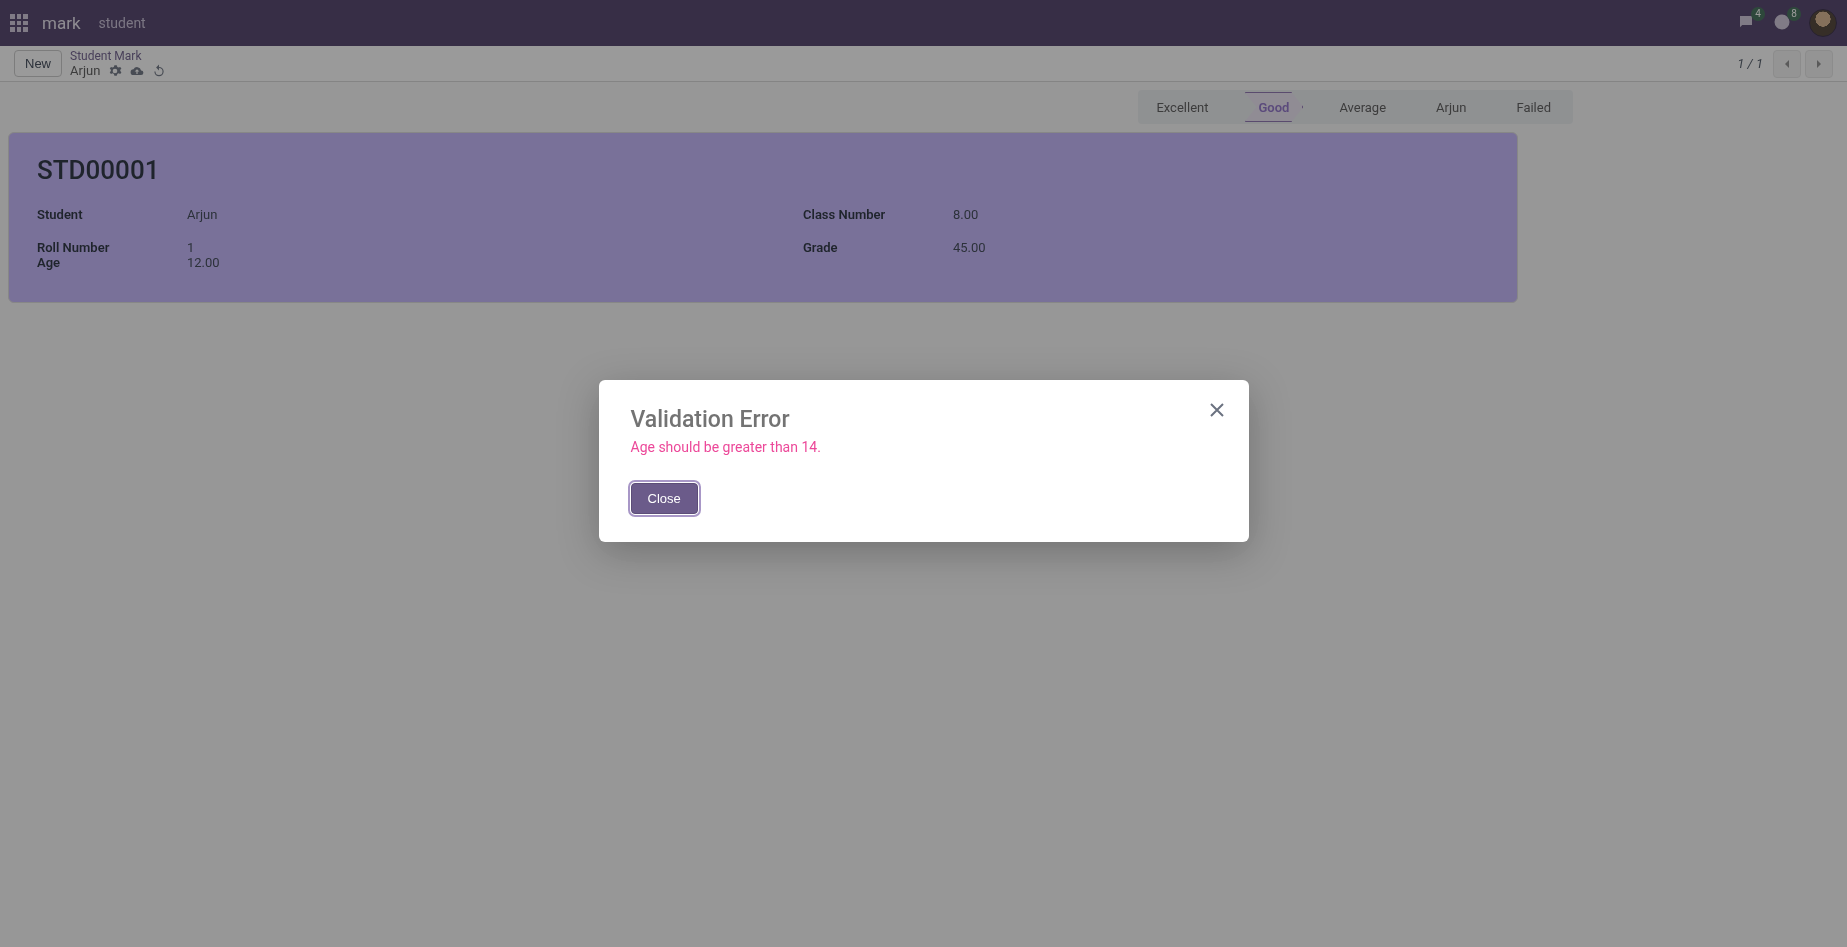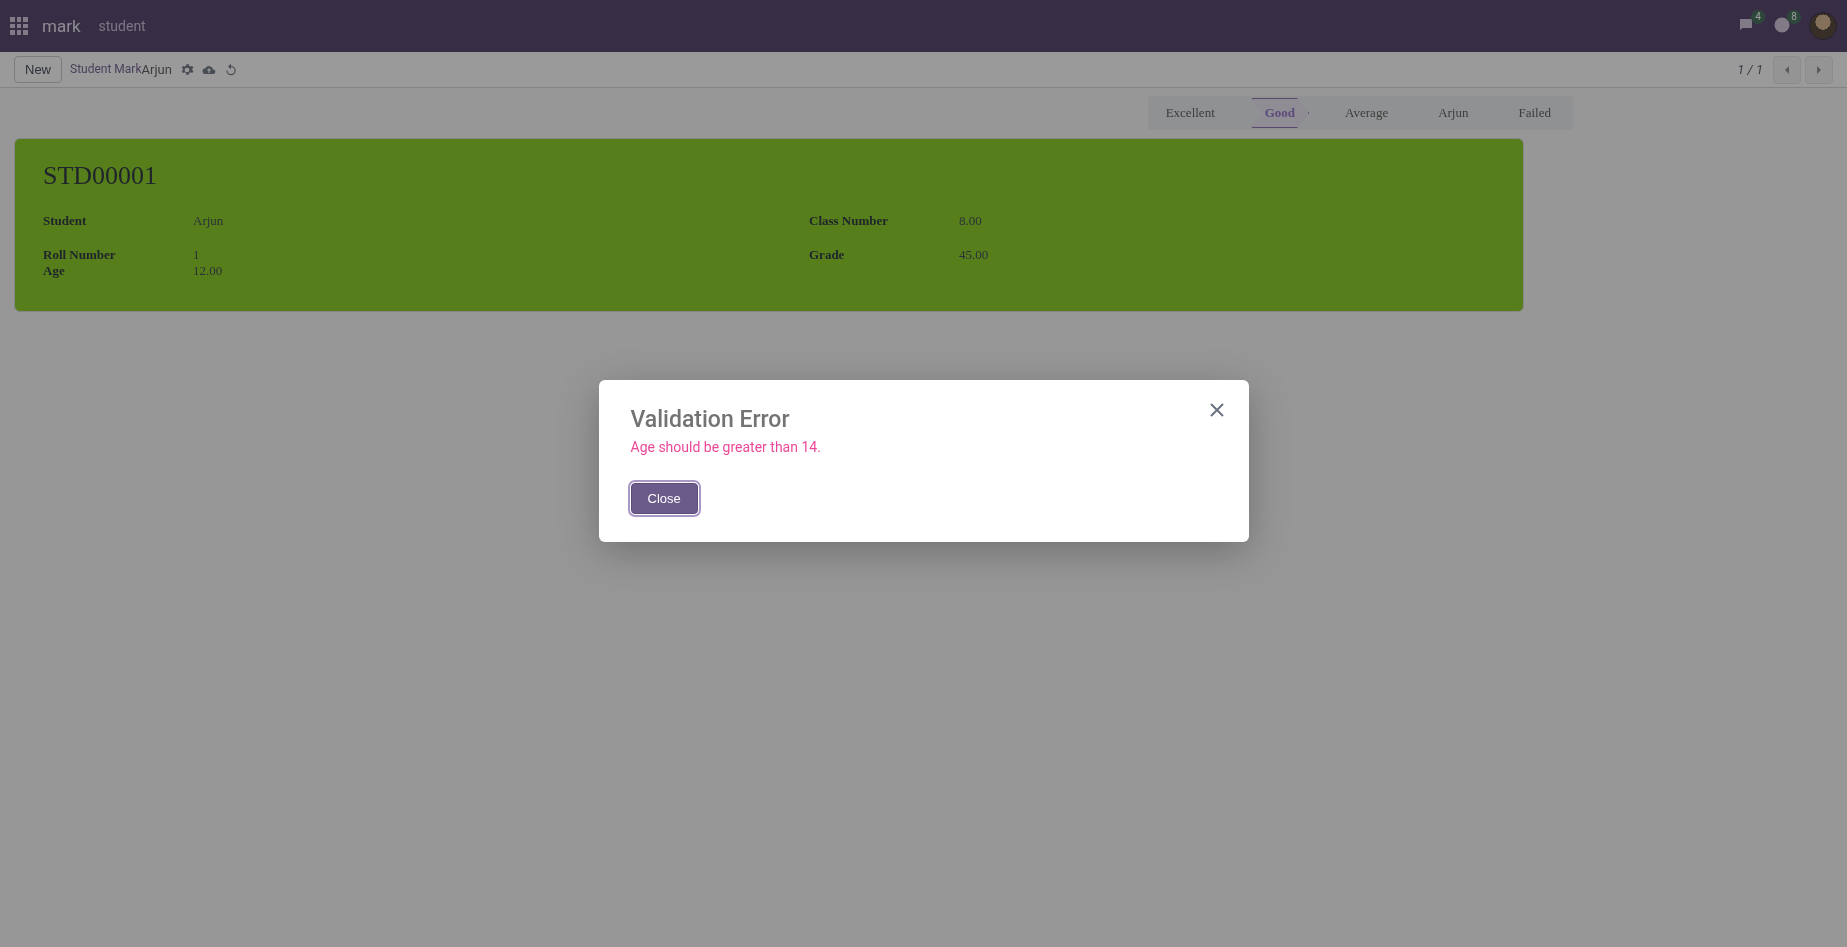--- a/index.html
+++ b/index.html
@@ -5,21 +5,21 @@
   * { box-sizing: border-box; margin: 0; padding: 0; }
   body {
     font-family: -apple-system, BlinkMacSystemFont, "Segoe UI", Roboto, "Helvetica Neue", Arial, sans-serif;
     font-size: 13px;
     color: #374151;
     background: #f9f9f9;
     overflow: hidden;
   }
   
   .navbar {
-    height: 52px;
+    height: 46px;
     background: #4c3b66;
     display: flex;
     align-items: center;
     padding: 0 10px;
     color: #fff;
   }
   .apps-icon {
     width: 18px; height: 18px;
     display: grid;
     grid-template-columns: repeat(3, 1fr);
@@ -57,36 +57,36 @@
   }
   .btn {
     border: 1px solid #c8c8c8;
     background: #fff;
     padding: 5px 10px;
     border-radius: 4px;
     font-size: 13px;
     color: #374151;
     cursor: pointer;
   }
-  .breadcrumb-block { margin-left: 8px; display: flex; flex-direction: row; line-height: 1.2; }
+  .breadcrumb-block { margin-left: 8px; display: flex; flex-direction: column; line-height: 1.2; }
   .breadcrumb-top { font-size: 12px; color: #6b5b8a; cursor: pointer; }
   .breadcrumb-bottom { font-size: 13px; color: #555; display: flex; align-items: center; gap: 8px; }
   .mini-icon { width: 14px; height: 14px; fill: #6b7280; cursor: pointer; }
   .toolbar .spacer { flex: 1; }
   .pager { font-size: 13px; color: #4b5563; margin-right: 10px; font-style: italic; }
   .arrow-btn {
     width: 28px; height: 28px; border: 1px solid #e5e5e5;
     background: #f5f5f5; border-radius: 4px;
     display: inline-flex; align-items: center; justify-content: center;
     cursor: pointer;
   }
   .arrow-btn + .arrow-btn { margin-left: 4px; }
   .arrow-btn svg { width: 10px; height: 10px; fill: #8b8b8b; }
   
-  .content { padding: 8px 14px 20px 14px; font-family: Liberation Serif, serif; }
+  .content { padding: 8px 14px 20px 8px; }
   .status-row { display: flex; justify-content: flex-end; margin-bottom: 8px; margin-right: 260px; }
   .status-bar {
     display: flex;
     background: #eceef1;
     border-radius: 4px;
     overflow: hidden;
     height: 34px;
   }
   .status-step {
     position: relative;
@@ -116,21 +116,21 @@
   }
   .status-step.active .inner {
     position: absolute; inset: 2px 8px 2px 14px;
     border: 1px solid #8b6fb0;
     border-radius: 2px;
     clip-path: polygon(0 0, calc(100% - 12px) 0, 100% 50%, calc(100% - 12px) 100%, 0 100%, 12px 50%);
     background: #ede6f4;
   }
   .status-step.active span { position: relative; z-index: 1; }
   .form-card {
-    background: #84cc16;
+    background: #c4b5fd;
     border: 1px solid #dcdcdc;
     border-radius: 6px;
     padding: 22px 28px 32px 28px;
     max-width: 1510px;
   }
   .form-card h1 { font-size: 26px; font-weight: 500; color: #1f2937; margin-bottom: 22px; }
   .form-grid { display: grid; grid-template-columns: 1fr 1fr; column-gap: 80px; row-gap: 18px; }
   .field { display: flex; align-items: center; }
   .field-label { width: 150px; font-size: 13px; font-weight: 600; color: #1f2937; }
   .field-value { font-size: 13px; color: #374151; }

